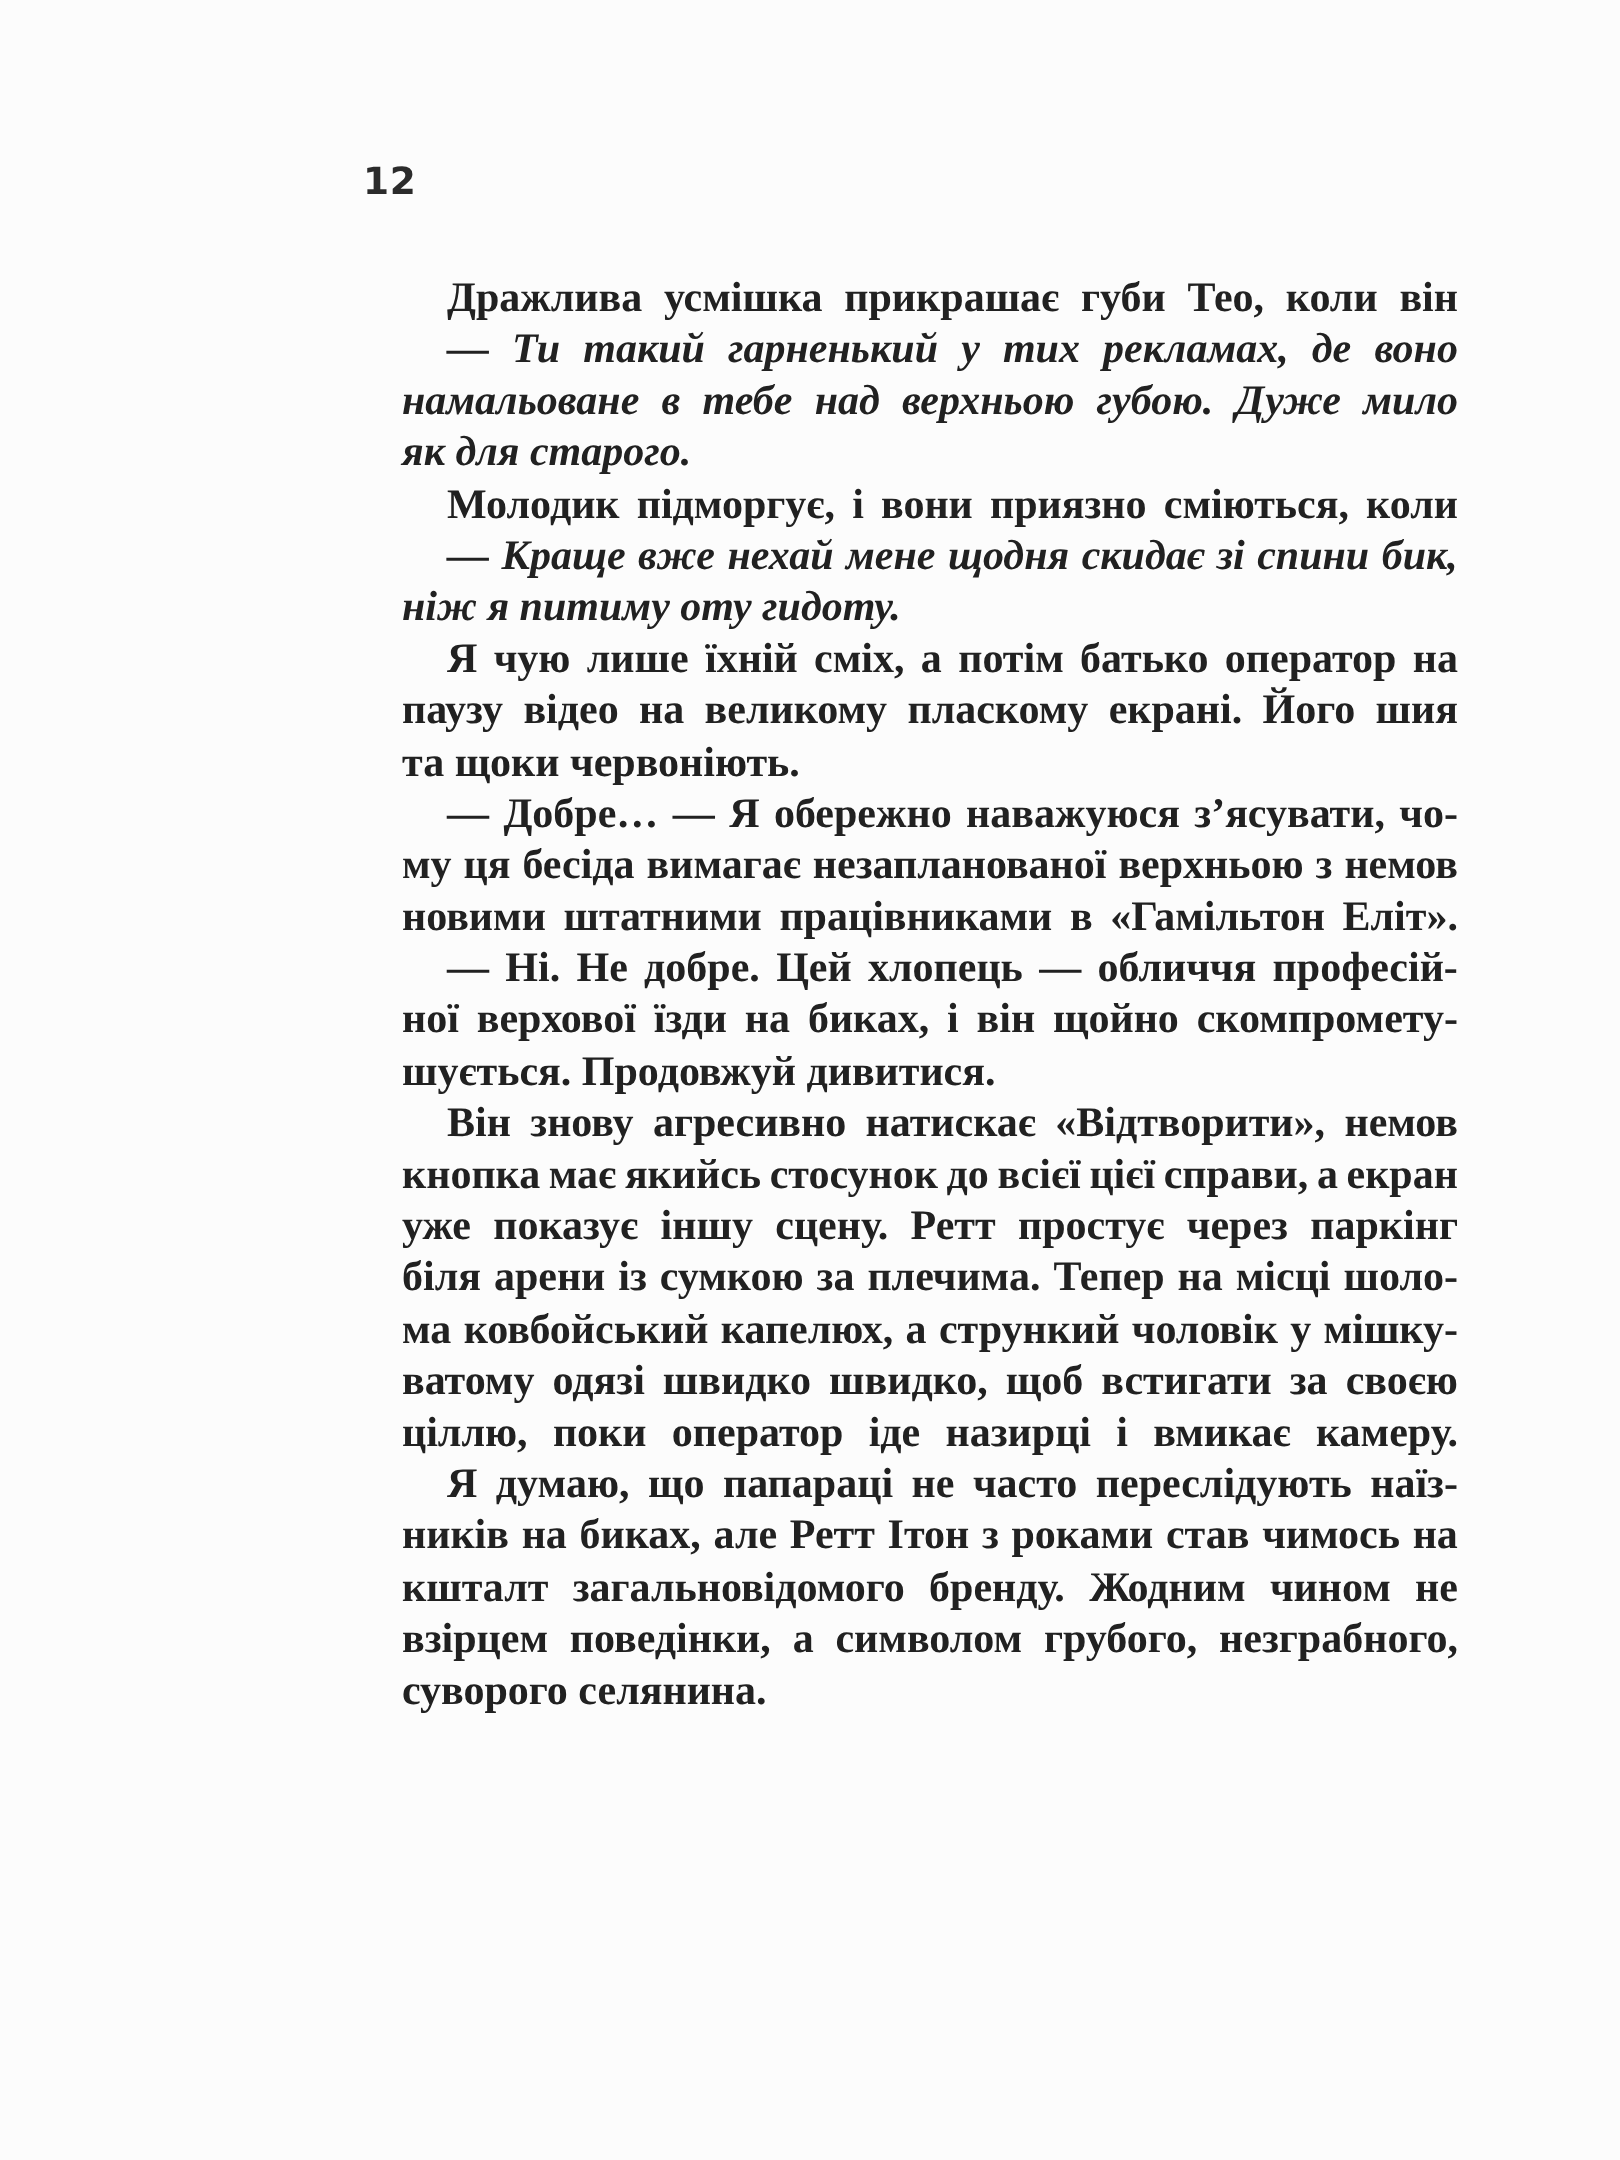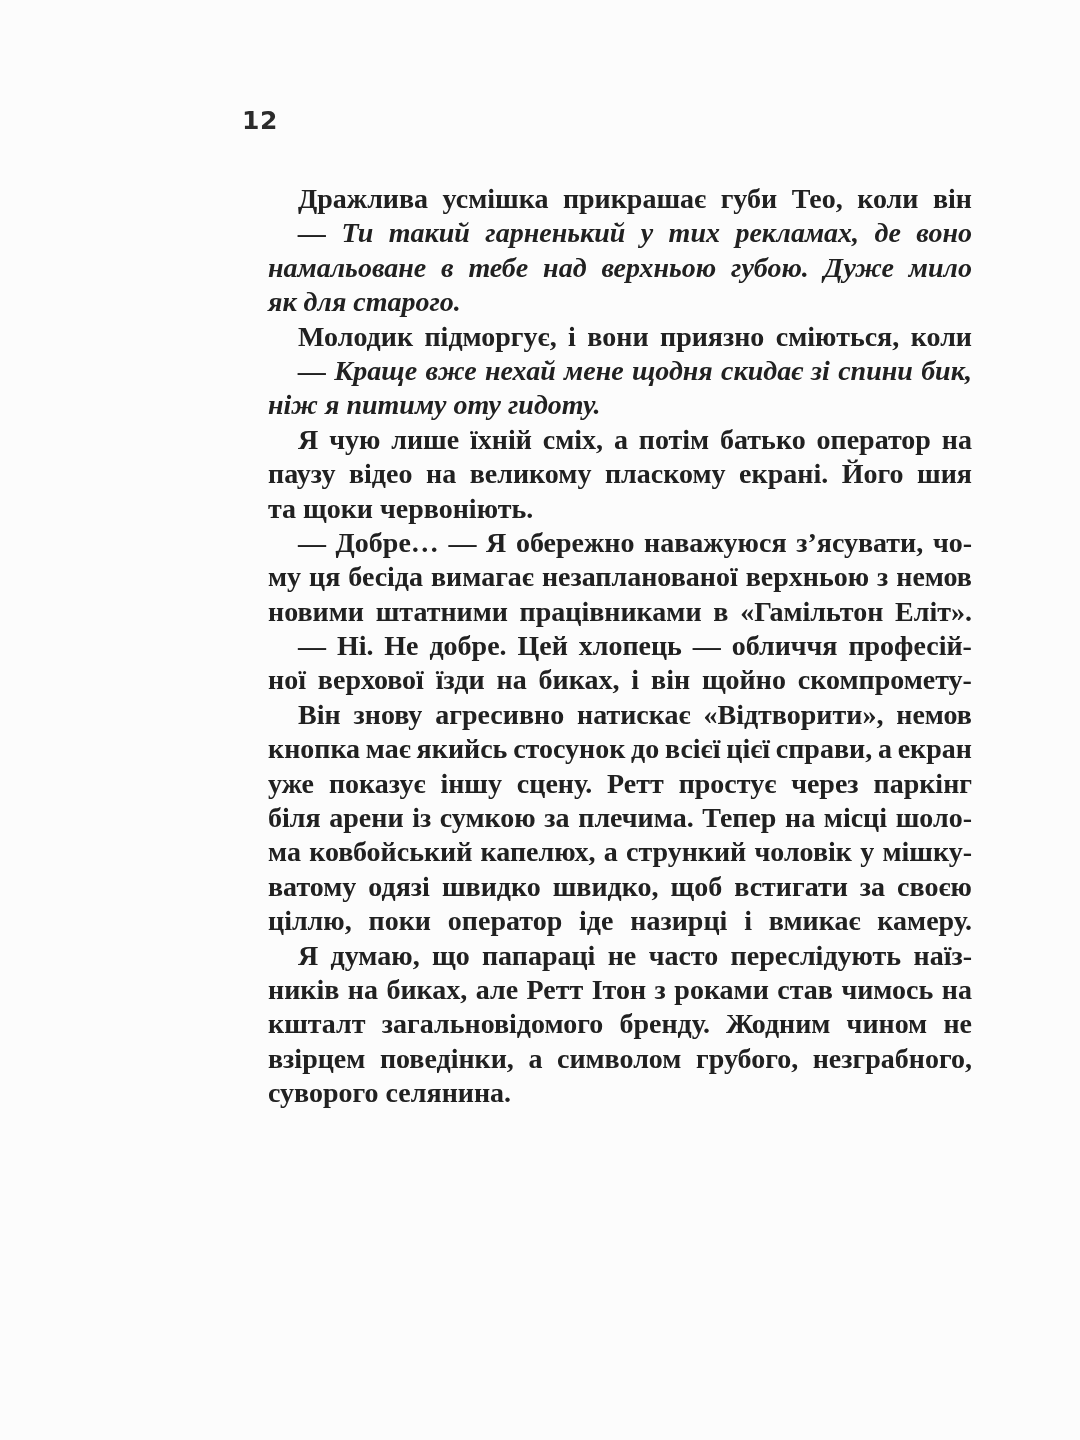--- a/index.html
+++ b/index.html
@@ -185,20 +185,21 @@
         <span>ної</span>
         <span>верхової</span>
         <span>їзди</span>
         <span>на</span>
         <span>биках,</span>
         <span>і</span>
         <span>він</span>
         <span>щойно</span>
         <span>скомпромету-</span>
       </div>
+      <div class="line left">шується. Продовжуй дивитися.</div>
       <div class="line first flex">
         <span>Він</span>
         <span>знову</span>
         <span>агресивно</span>
         <span>натискає</span>
         <span>«Відтворити»,</span>
         <span>немов</span>
       </div>
       <div class="line flex">
         <span>кнопка</span>

